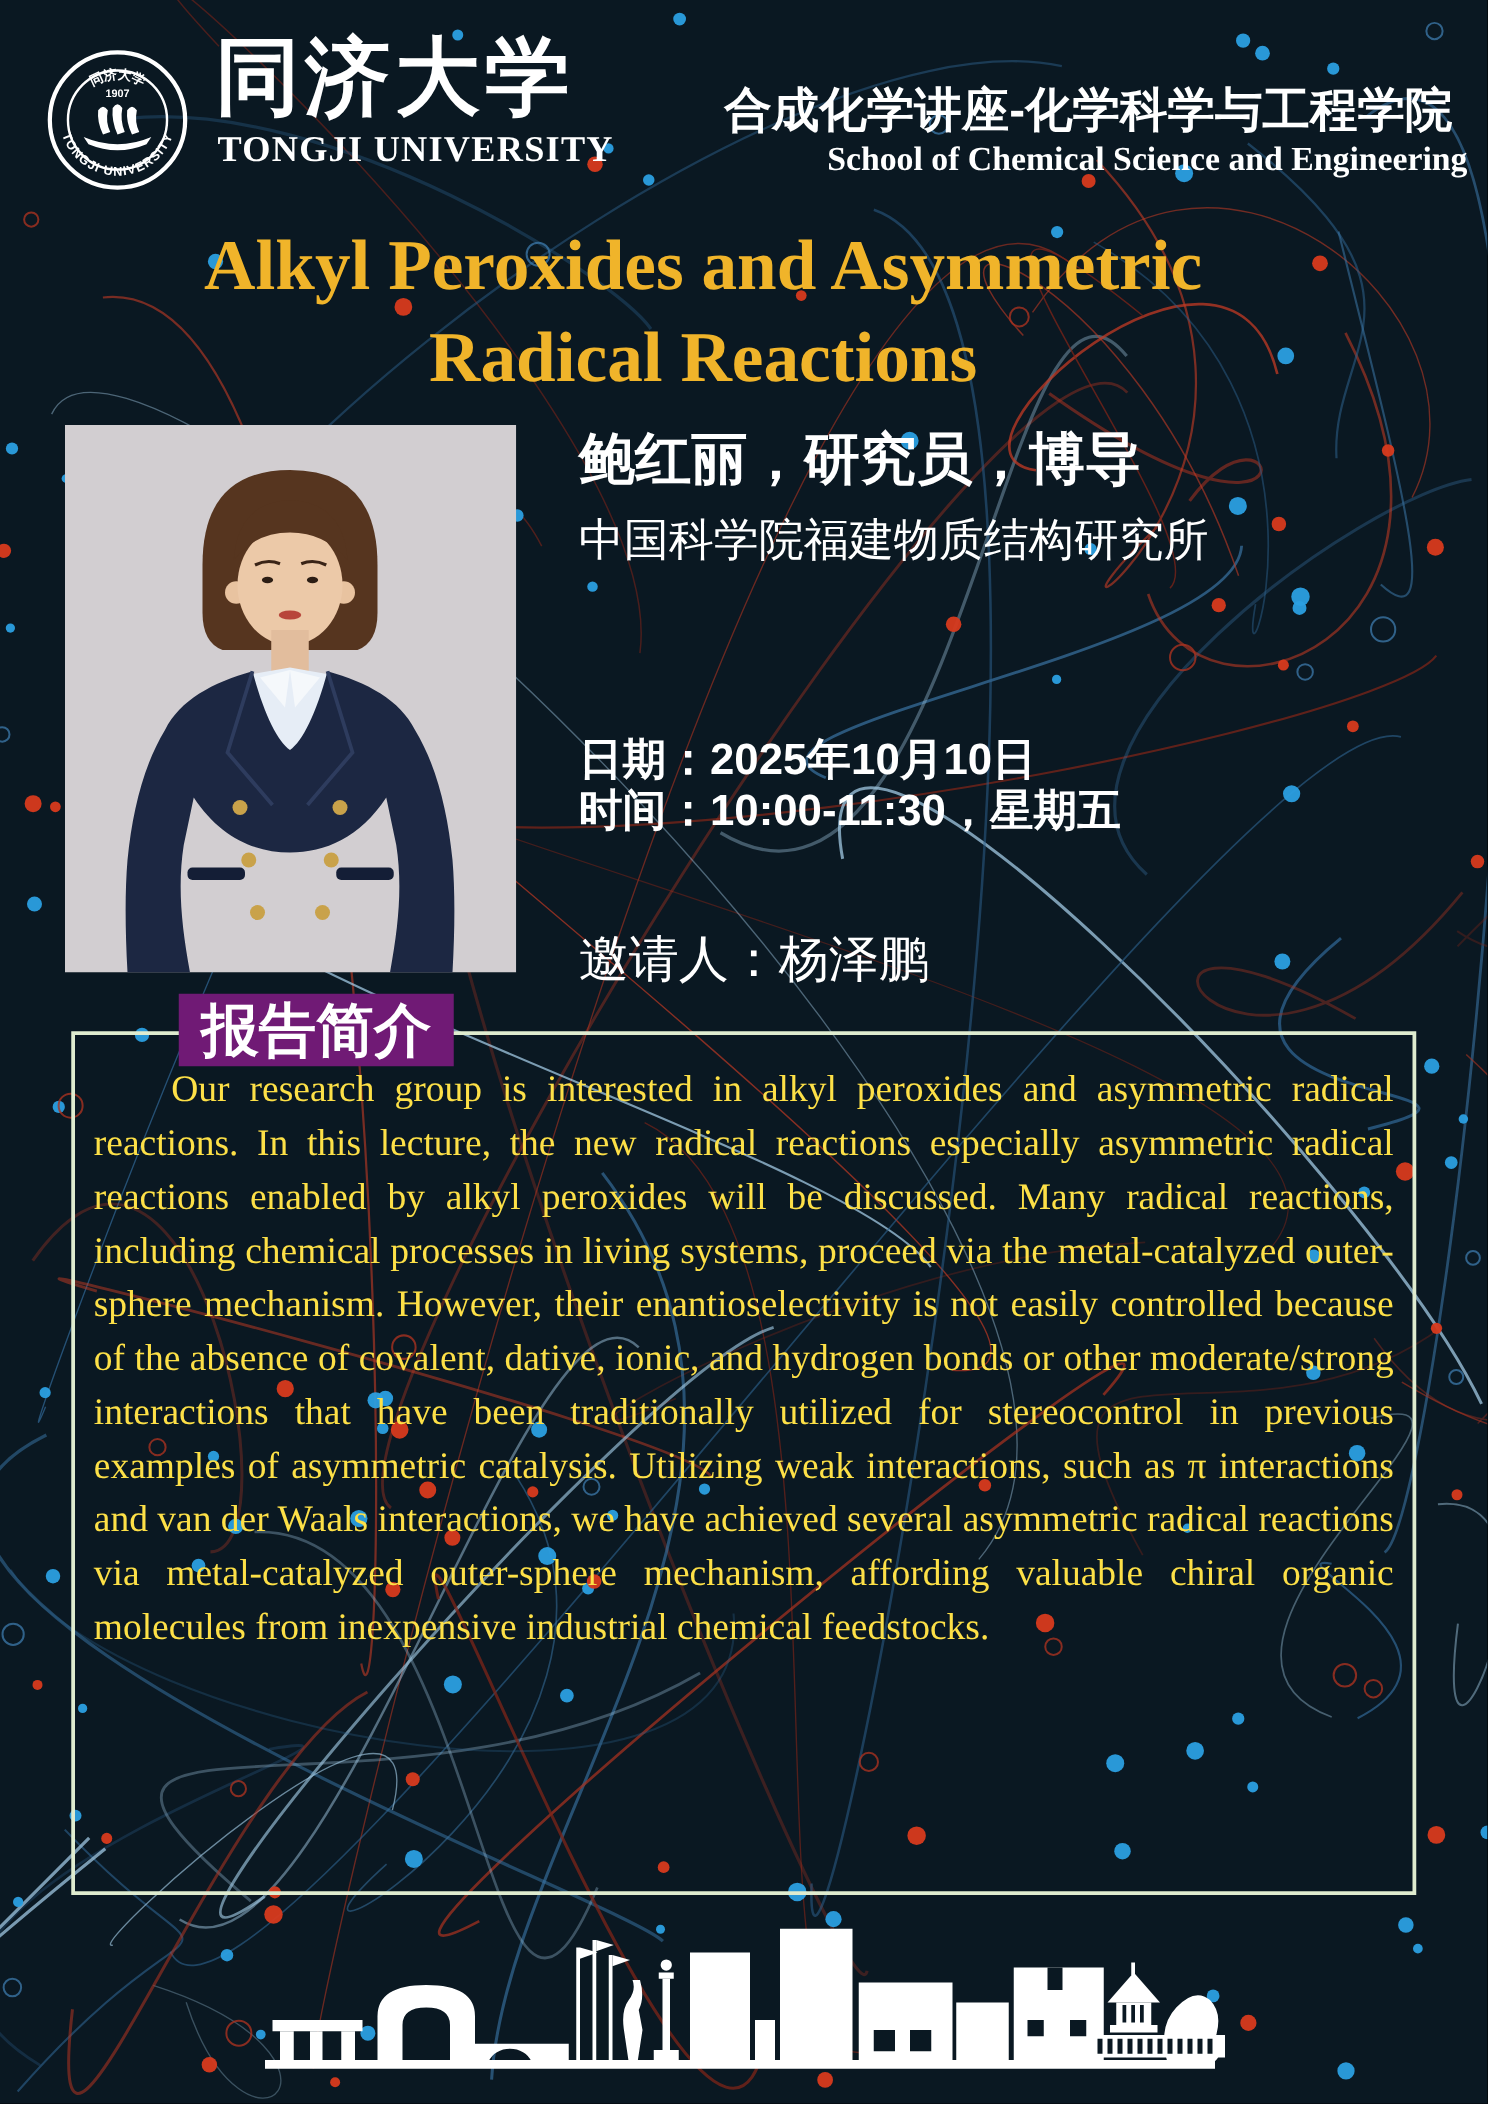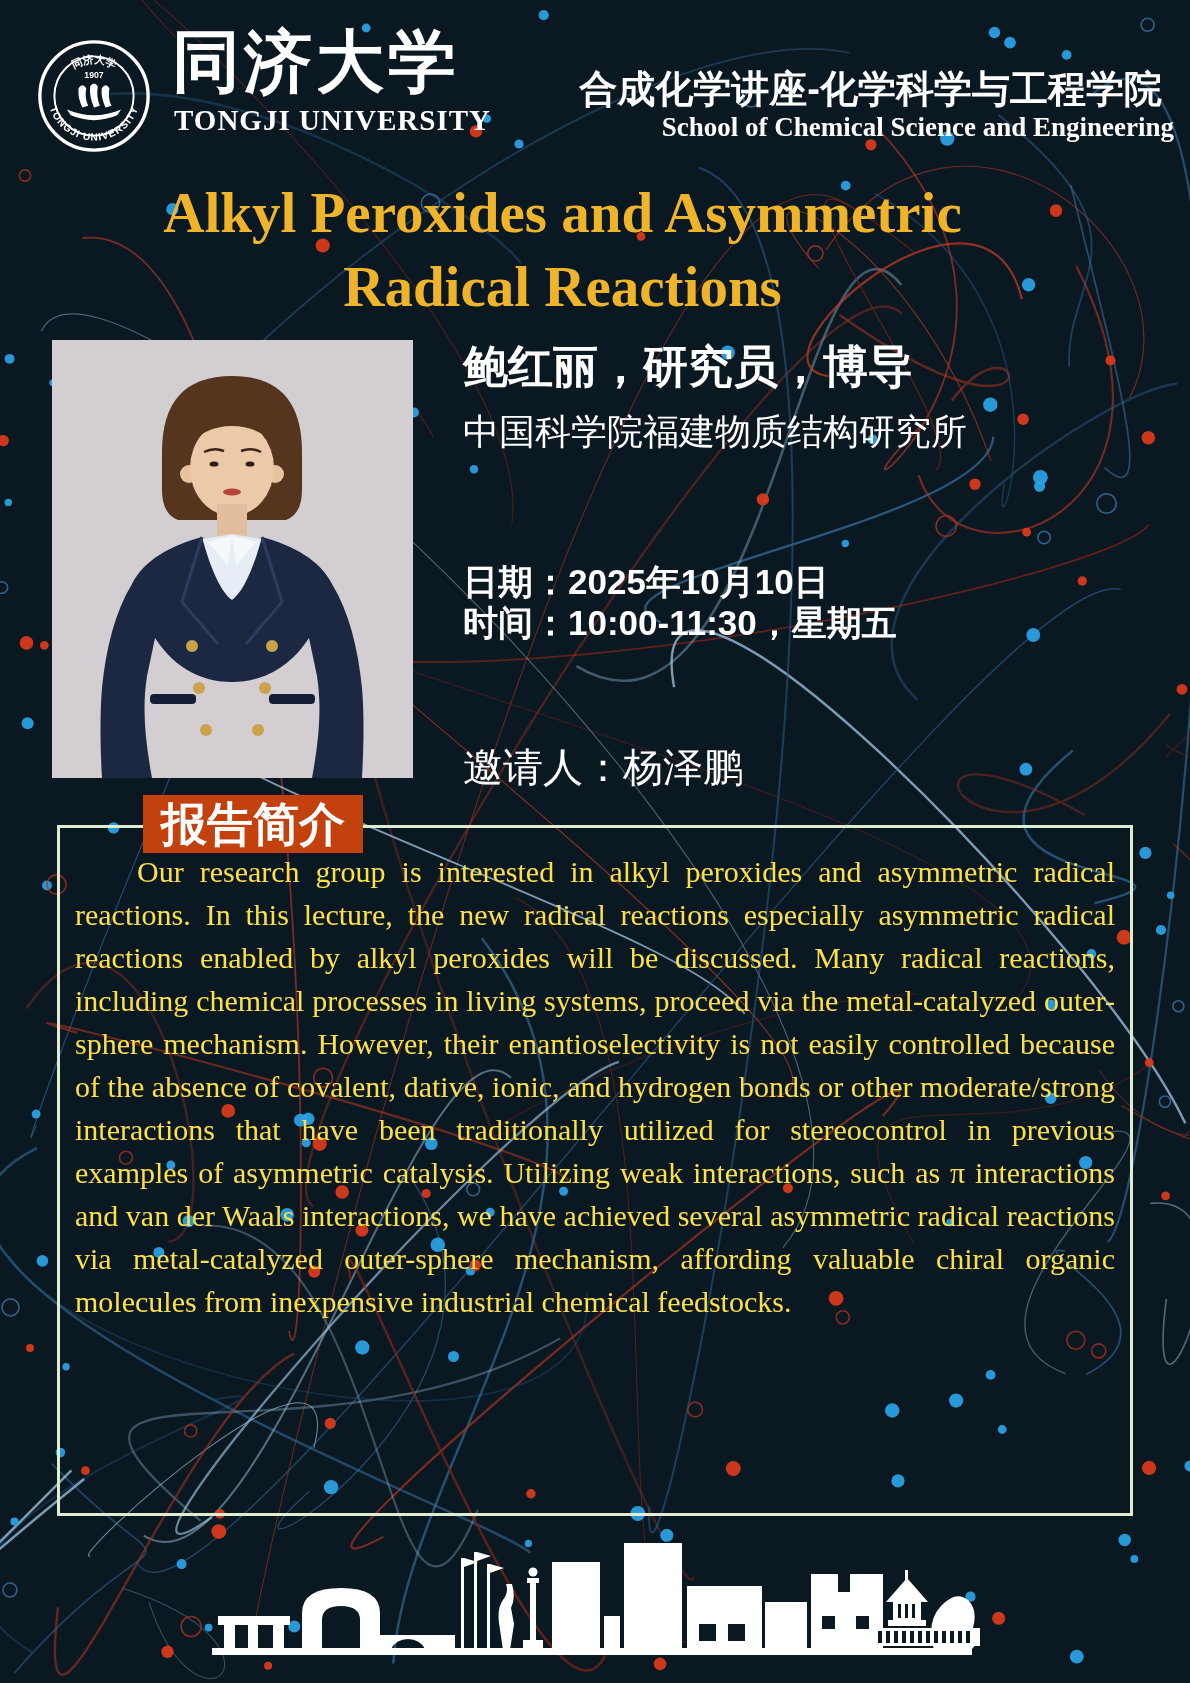--- a/index.html
+++ b/index.html
@@ -39,32 +39,32 @@
   }
 
   
   .photo{position:absolute;left:52px;top:340px;width:361px;height:438px;z-index:2;}
 
   
   .speaker-name{position:absolute;left:463px;top:342px;z-index:2;font-weight:bold;font-size:45px;line-height:1.1;white-space:nowrap;}
   .affil1{position:absolute;left:463px;top:408px;z-index:2;font-weight:normal;font-size:36px;white-space:nowrap;}
   .affil2{position:absolute;left:463px;top:455px;z-index:2;font-weight:bold;font-size:36px;white-space:nowrap;}
 
-  .detail-line{position:absolute;left:463px;z-index:2;font-weight:bold;font-size:35px;white-space:nowrap;}
+  .detail-line{position:absolute;left:463px;z-index:2;font-weight:bold;font-size:35px;white-space:nowrap;margin-top:25px;}
   .d-date{top:559px;} .d-time{top:600px;} .d-venue{top:641px;}
   .inviter{position:absolute;left:463px;top:740px;z-index:2;font-weight:normal;font-size:40px;white-space:nowrap;}
 
   
   .abstract-box{
     position:absolute;left:57px;top:825px;width:1076px;height:691px;
     border:3px solid #dfeccf;box-sizing:border-box;z-index:1;background:transparent;
   }
   .abstract-title{
     position:absolute;left:143px;top:795px;z-index:3;
-    background:#c2410c;padding:0 18px;
+    background:#701a75;padding:0 18px;
     font-weight:bold;font-size:46px;line-height:58px;
   }
   .abstract-text{
     position:absolute;left:75px;top:850px;width:1040px;z-index:2;
     font-family:"Liberation Serif",serif;font-size:30px;line-height:43px;
     text-align:justify;text-indent:62px;color:#fde047;
   }
 
   
   .skyline{position:absolute;left:210px;top:1528px;z-index:2;}

